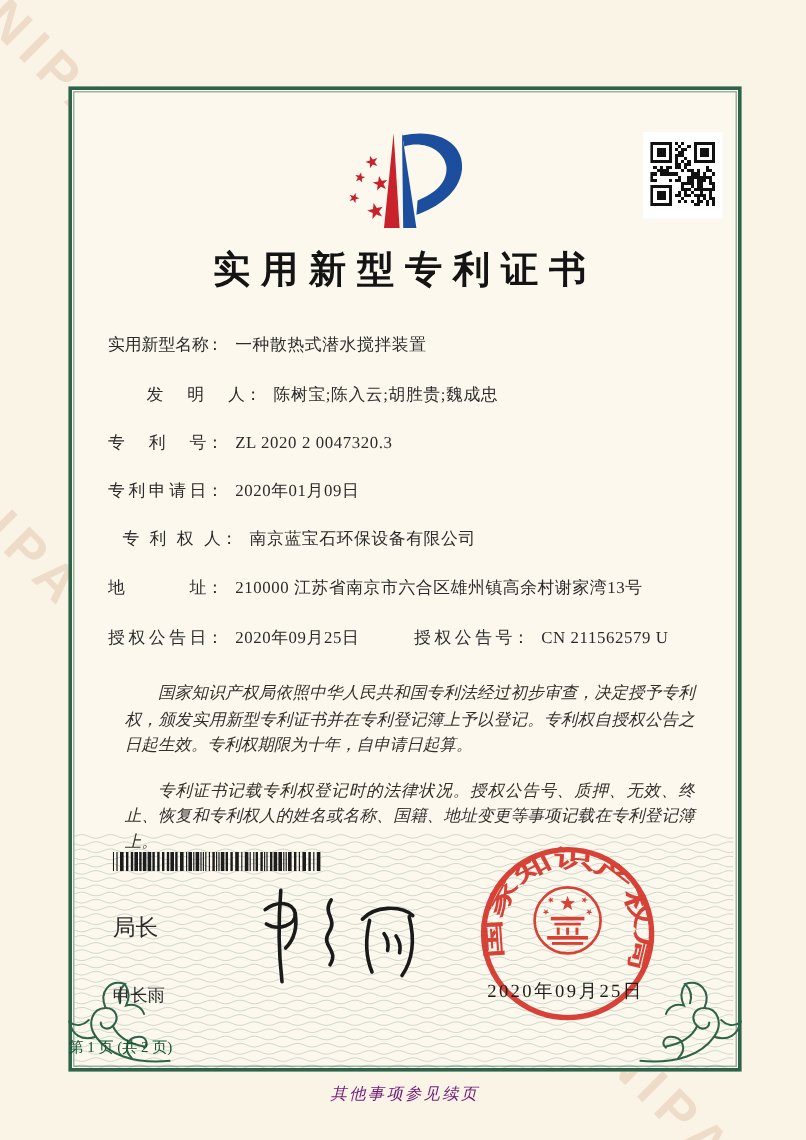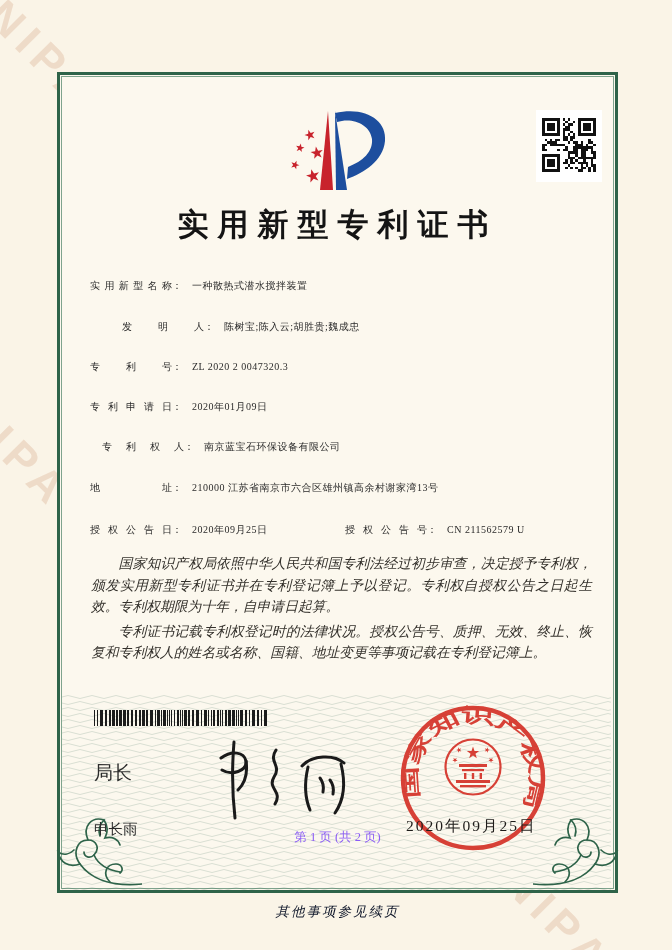--- a/index.html
+++ b/index.html
@@ -18,46 +18,46 @@
   .frame {
     position:absolute; left:57px; top:72px; width:561px; height:821px;
     border:3px solid #2E6349; box-sizing:border-box; background:#FCF8EE;
   }
   .frame-inner { position:absolute; inset:1px; border:1px solid #7FA38D; }
   .cert-no { position:absolute; left:86px; top:112px; font-size:14px; letter-spacing:1.5px; color:#3a3a3a; }
   .title {
     position:absolute; left:57px; top:204px; width:561px; text-align:center;
     font-size:31px; font-weight:bold; letter-spacing:9px; color:#141414;
   }
-  .row { position:absolute; left:90px; font-size:10px; white-space:nowrap; }
+  .row { position:absolute; left:90px; font-size:14px; white-space:nowrap; }
   .row .lbl {
     display:inline-block; width:82px; text-align:justify; text-align-last:justify;
     text-justify:inter-character; vertical-align:bottom;
   }
   .row .val { margin-left:10px; letter-spacing:0.5px; }
   .row .pair2 { position:absolute; left:255px; top:0; }
   .body-text {
     position:absolute; left:88px; top:551px; width:507px;
     font-size:13.8px; line-height:21.6px; text-align:justify;
     font-style:italic; color:#33302b;
   }
-  .body-text p { margin:3px; text-indent:2em;font-family:Liberation Mono, monospace; }
+  .body-text p { margin:16px; text-indent:2em; }
   .barcode {
     position:absolute; left:94px; top:710px; width:174px; height:16px;
   }
   .officer-title { position:absolute; left:94px; top:760px; font-size:19px; }
   .officer-name  { position:absolute; left:94px; top:820px; font-size:14.5px; }
   .signature { position:absolute; left:204px; top:734px; }
   .seal { position:absolute; left:398px; top:703px; }
   .seal-date {
     position:absolute; left:406px; top:816px; font-size:15.5px;
     letter-spacing:2px; color:#1e1c1a; z-index:5;
   }
-  .page-num { position:absolute; left:57px; top:829px; width:561px; text-align:center; font-size:12.5px; color:#8b5cf6; }
-  .cont-note { position:absolute; left:57px; top:903px; width:561px; text-align:center; font-size:13.5px; letter-spacing:2px; color:#0f172a; font-style:italic; }
+  .page-num { position:absolute; left:57px; top:865px; width:561px; font-size:12.5px; color:#14532d; }
+  .cont-note { position:absolute; left:57px; top:903px; width:561px; text-align:center; font-size:13.5px; letter-spacing:2px; color:#701a75; font-style:italic; }
   .waves { position:absolute; left:62px; top:694px; }
   .ornament { position:absolute; }
   .qr-box { position:absolute; left:536px; top:110px; width:66px; height:72px; background:#ffffff; }
   .qr-box svg { position:absolute; left:6px; top:8px; }
   .logo { position:absolute; left:283px; top:103px; }
 </style>
 </head>
 <body>
 
 <div class="page">

